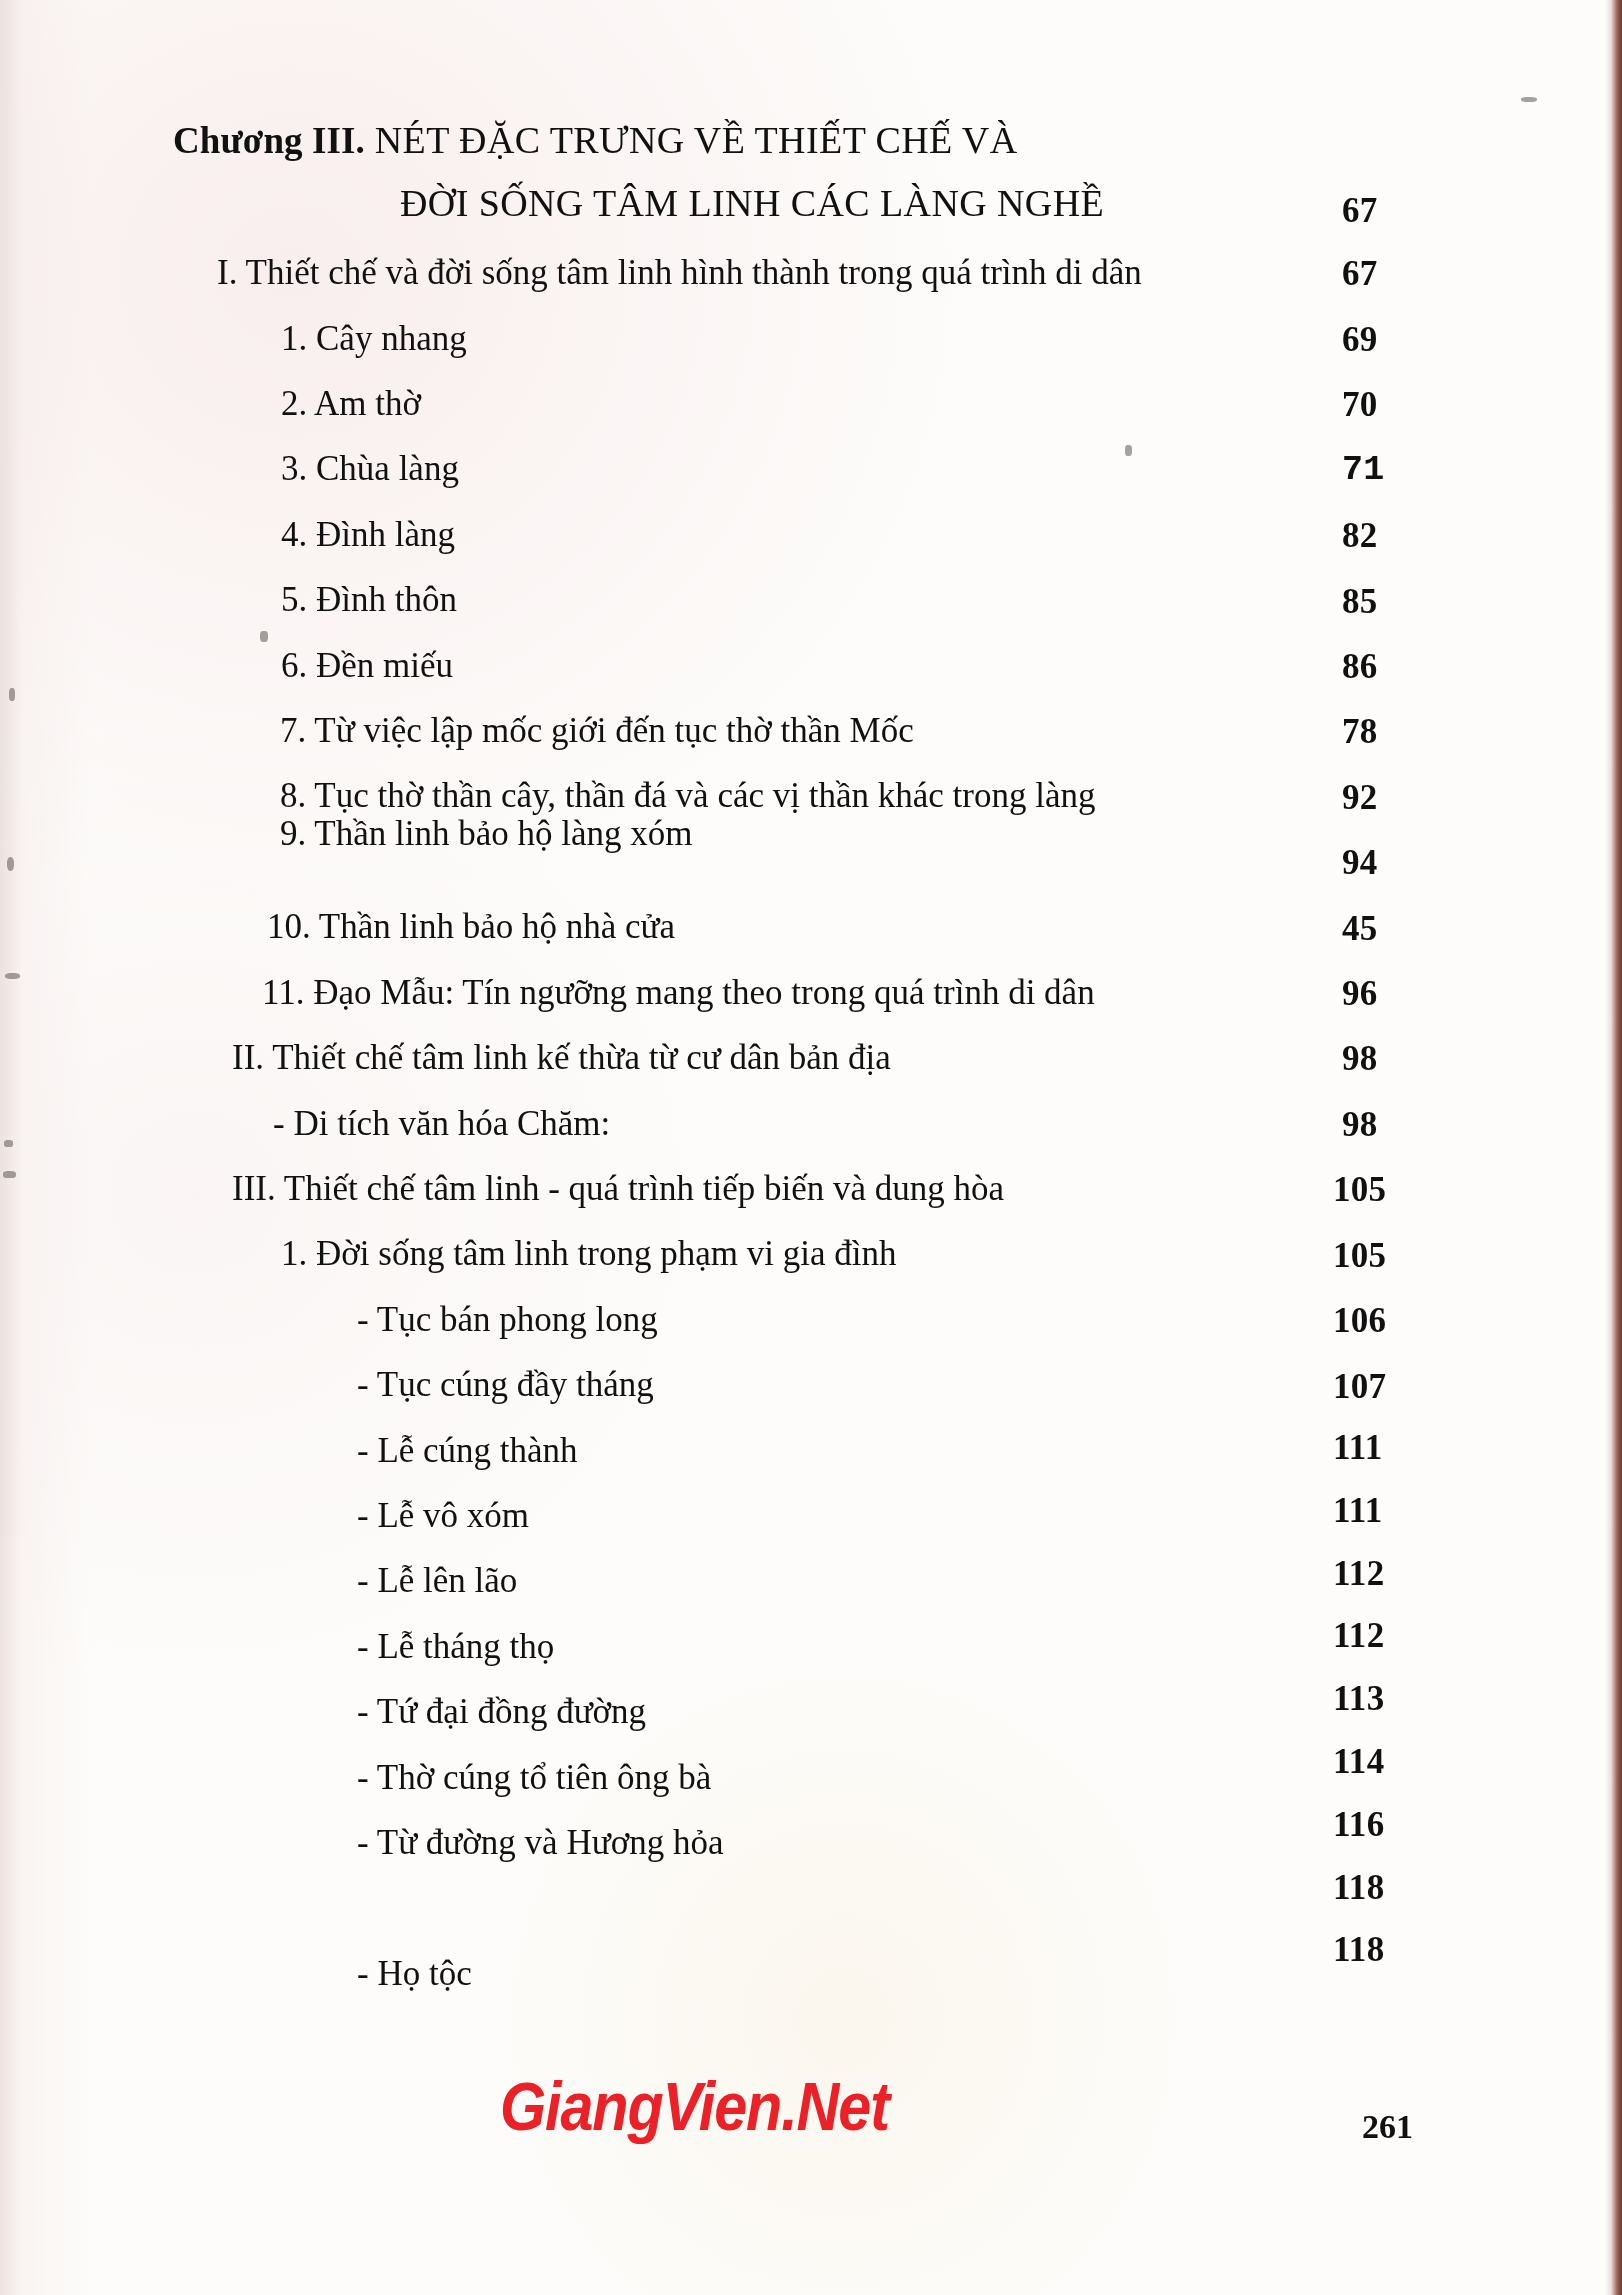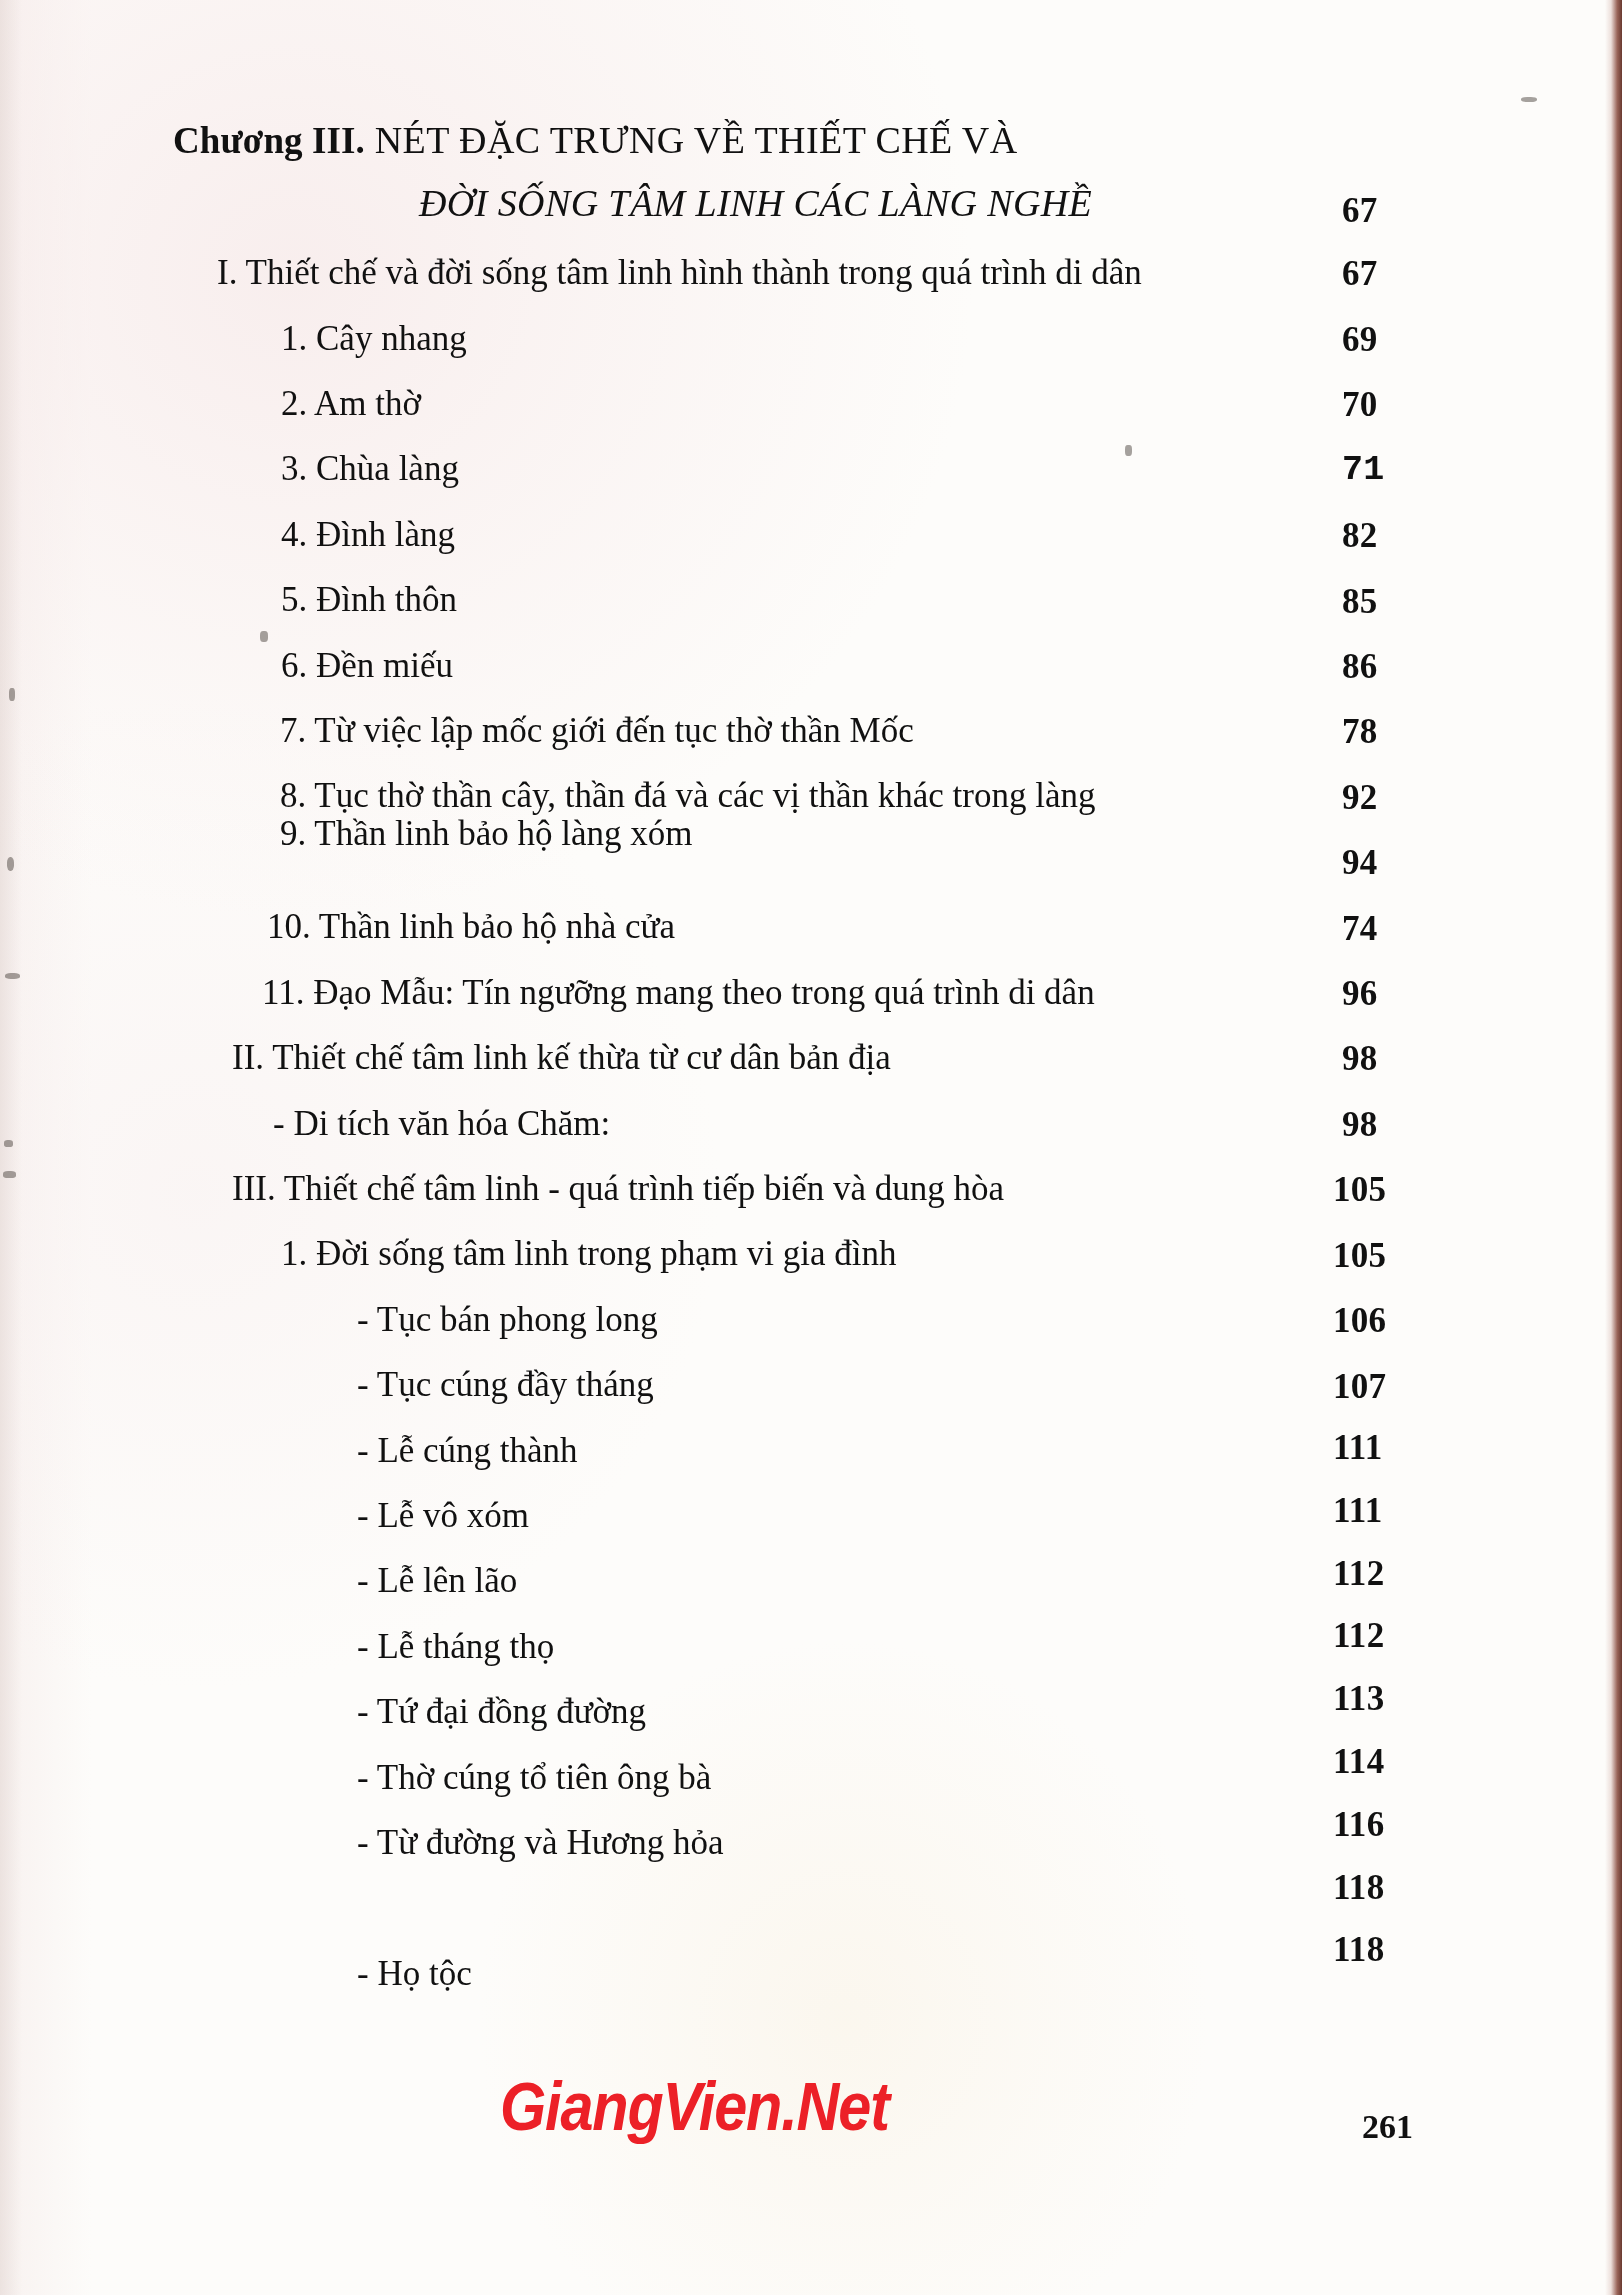--- a/index.html
+++ b/index.html
@@ -94,25 +94,24 @@
   }
   .chap-word {
     font-weight: 700;
     font-size: 37px;
   }
   .chap-caps {
     font-size: 38px;
     letter-spacing: 0.4px;
   }
   .chap-line2 {
-    left: 419px;
+    left: 400px;
     top: 184px;
     font-size: 38px;
     letter-spacing: 0.4px;
-    font-style: italic;
   }
 
   
   .lvl-roman  { font-size: 35px; }
   
   .lvl-num    { font-size: 35px; }
   
   .lvl-dash   { font-size: 35px; }
 
   .wm {
@@ -191,21 +190,21 @@
     <div class="label lvl-num" style="left:280px; top:713px;">7. Từ việc lập mốc giới đến tục thờ thần Mốc</div>
     <div class="pageno w2" style="top:714px;">78</div>
 
     <div class="label lvl-num" style="left:280px; top:778px;">8. Tục thờ thần cây, thần đá và các vị thần khác trong làng</div>
     <div class="pageno w2" style="top:780px;">92</div>
 
     <div class="label lvl-num" style="left:280px; top:816px;">9.  Thần linh bảo hộ làng xóm</div>
     <div class="pageno w2" style="top:845px;">94</div>
 
     <div class="label lvl-num" style="left:267px; top:909px;">10. Thần linh bảo hộ nhà cửa</div>
-    <div class="pageno w2" style="top:911px;">74</div>
+    <div class="pageno w2" style="top:911px;">45</div>
 
     <div class="label lvl-num" style="left:262px; top:975px;">11. Đạo Mẫu: Tín ngưỡng mang theo trong quá trình di dân</div>
     <div class="pageno w2" style="top:976px;">96</div>
 
     <div class="label lvl-roman" style="left:232px; top:1040px;">II. Thiết chế tâm linh kế thừa từ cư dân bản địa</div>
     <div class="pageno w2" style="top:1041px;">98</div>
 
     <div class="label lvl-dash" style="left:273px; top:1106px;">- Di tích văn hóa Chăm:</div>
     <div class="pageno w2" style="top:1107px;">98</div>
 

